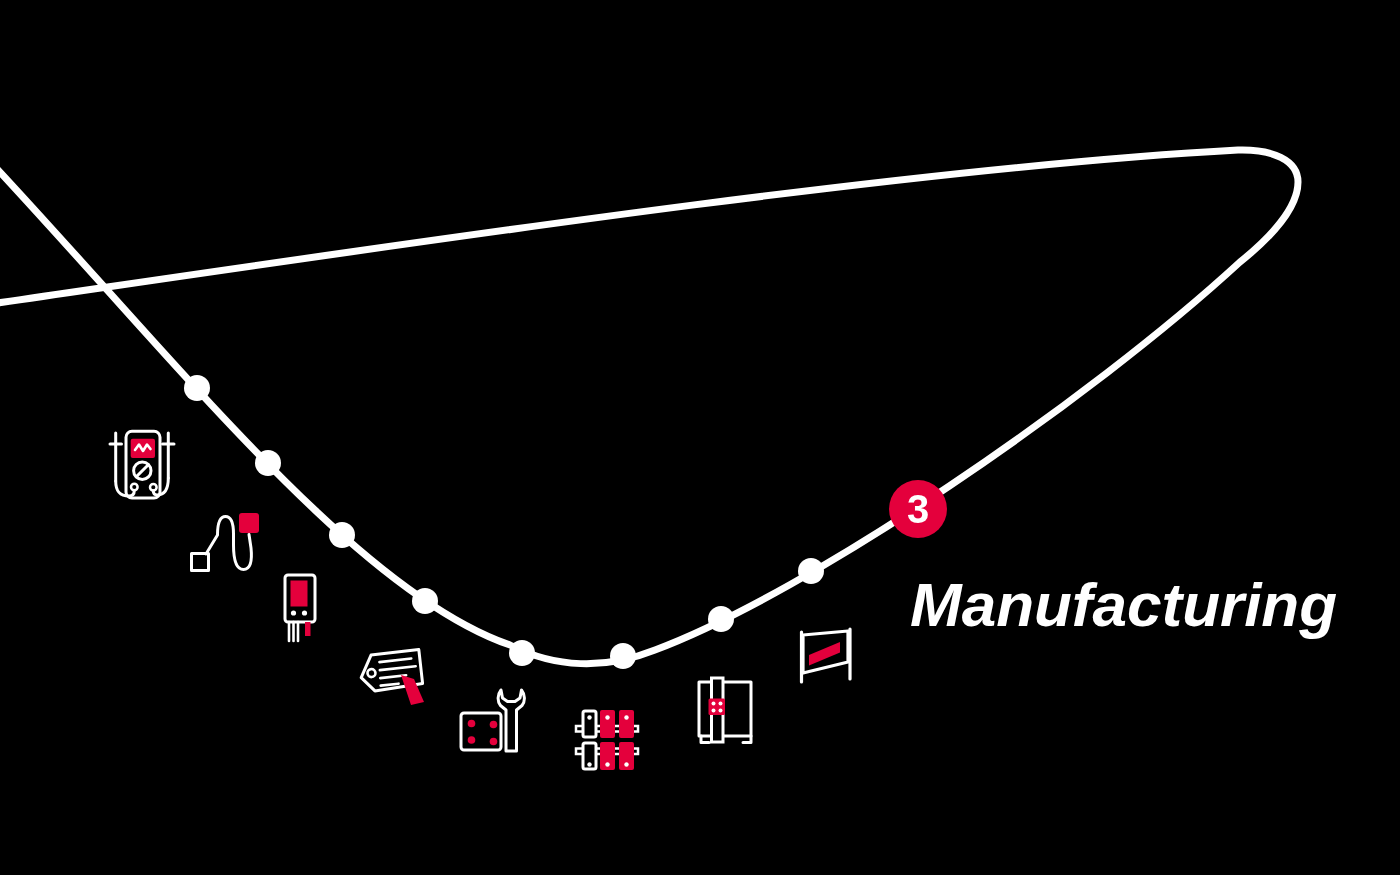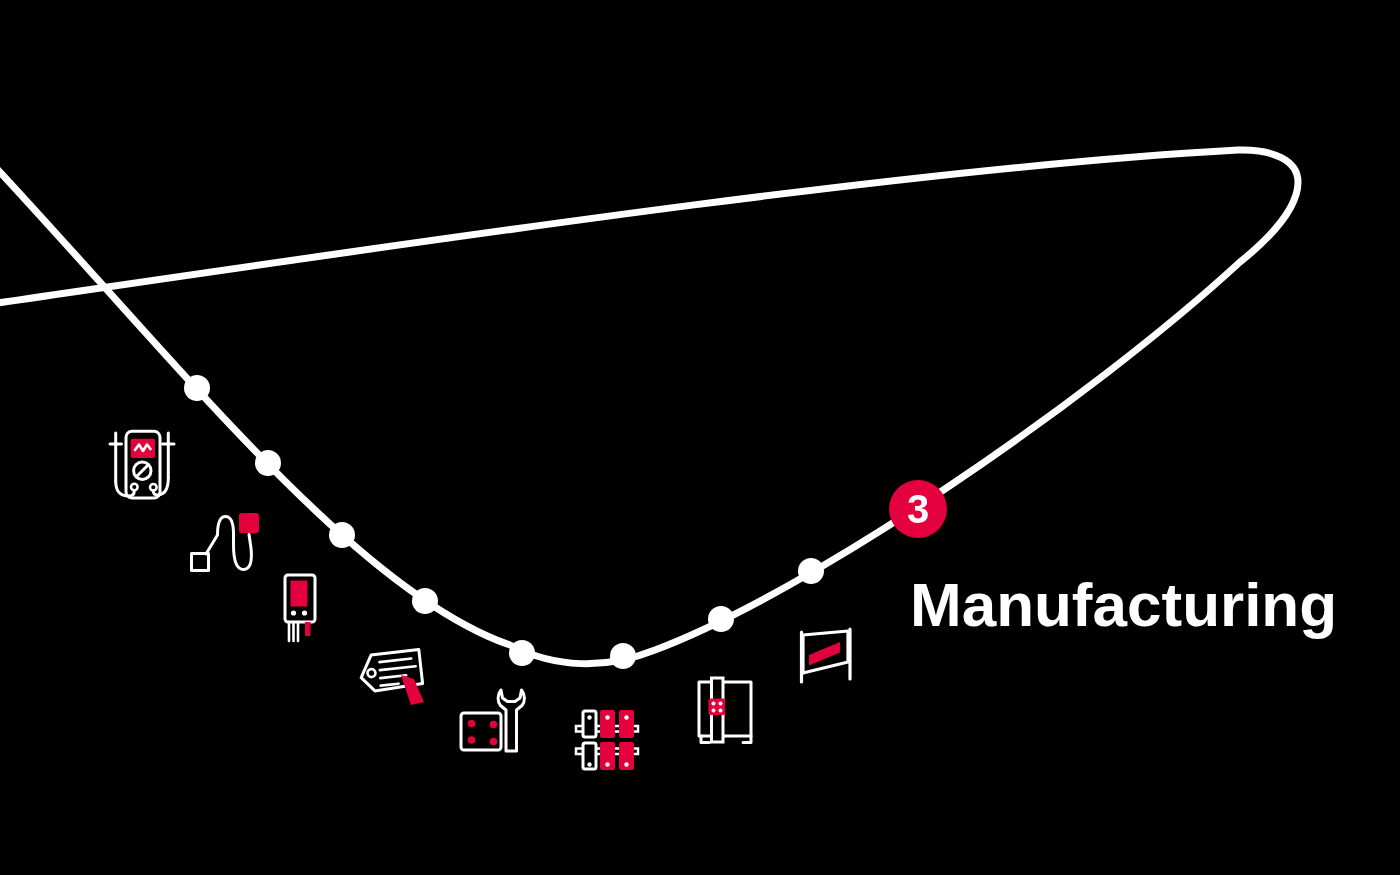--- a/index.html
+++ b/index.html
@@ -37,20 +37,21 @@
     line-height: 1;
   }
   .stage-label {
     position: absolute;
     left: 910px; top: 574px;
     color: #ffffff;
     font-size: 62px;
     font-weight: bold;
     line-height: 1;
     white-space: nowrap;
+    font-style: italic;
   }
 </style>
 </head>
 <body>
 
 <div class="stage-canvas">
 
   <svg class="curve-svg" width="1400" height="875" viewBox="0 0 1400 875">
     <path d="M -30 140
              C 160 340, 350 590, 510 645

